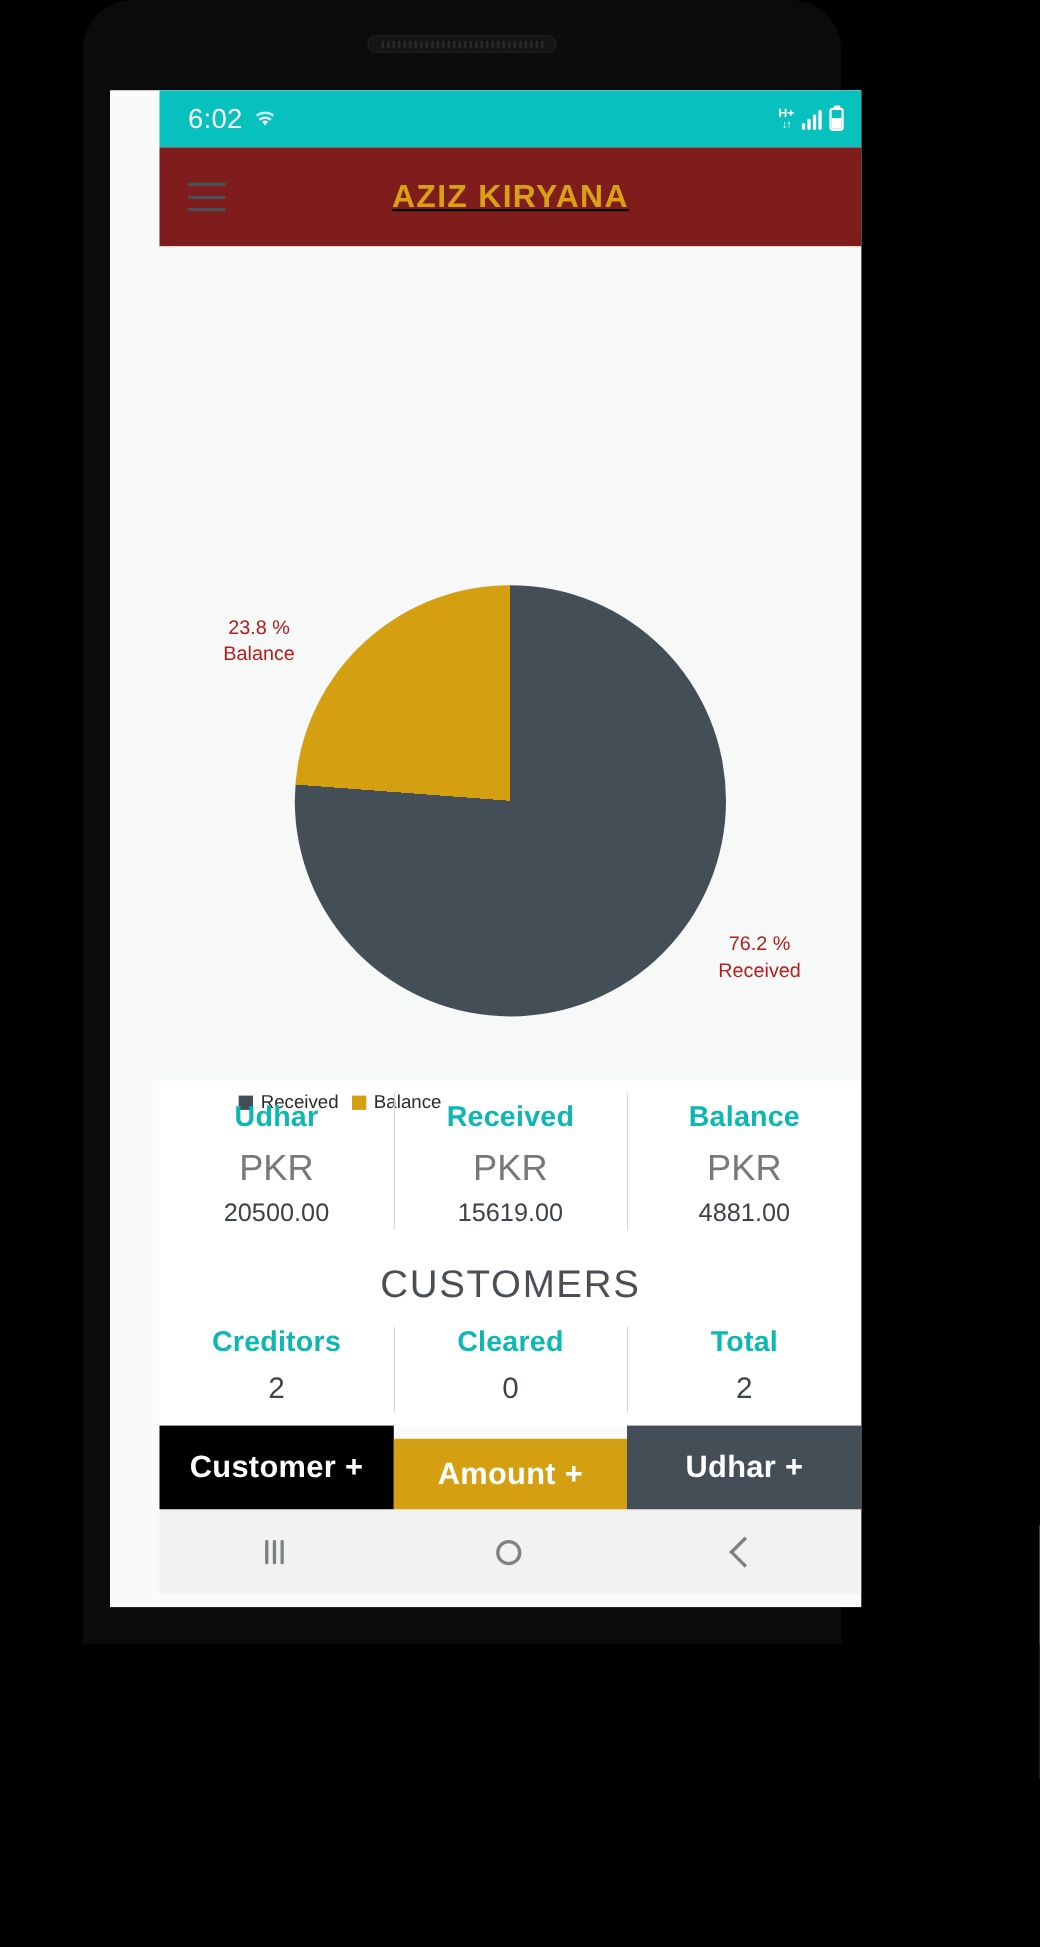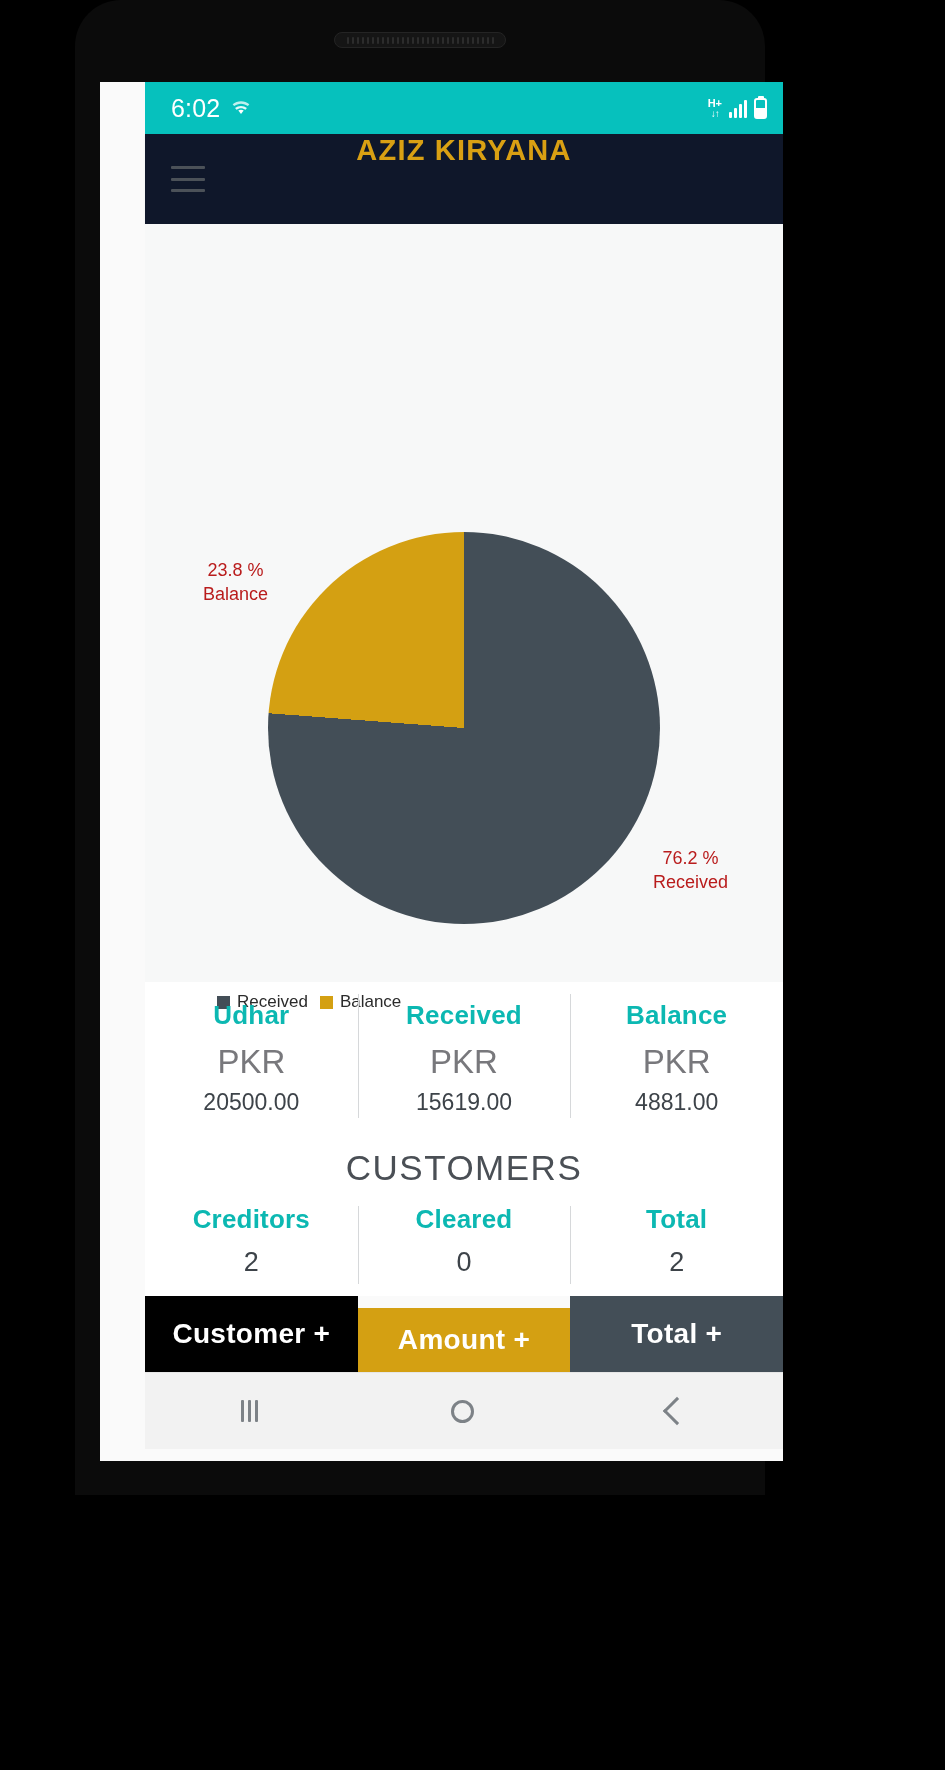--- a/index.html
+++ b/index.html
@@ -155,24 +155,26 @@
     transform: translateX(-50%);
     width: 6px;
     height: 3px;
     background: #ffffff;
     border-radius: 1px;
   }
 
   
   .appbar {
     height: 90px;
-    background: #0f172a;
-    display: flex;
+    background: #7f1d1d;
+    display: flex;
+    align-items: center;
     position: relative;
     box-shadow: 0 1px 2px rgba(0,0,0,0.06);
+    text-decoration: underline;
   }
   .hamburger {
     position: absolute;
     left: 26px;
     top: 50%;
     transform: translateY(-50%);
     width: 34px;
     height: 26px;
     display: flex;
     flex-direction: column;
@@ -501,21 +503,21 @@
       <div class="stat-col">
         <div class="stat-title">Total</div>
         <div class="count-val">2</div>
       </div>
     </div>
   </div>
 
   <div class="actions">
     <div class="action-btn" id="btn-customer" style="background: #000000;">Customer +</div>
     <div class="action-btn" id="btn-amount" style="background: rgb(212, 160, 18); margin-top: 12px;">Amount +</div>
-    <div class="action-btn" id="btn-bill" style="background: rgb(67, 78, 87);">Total +</div>
+    <div class="action-btn" id="btn-bill" style="background: rgb(67, 78, 87);">Udhar +</div>
   </div>
 
   <div class="navbar">
     <span class="nav-recent">
         <i></i>
         <i></i>
         <i></i>
       </span>
     <span class="nav-home"></span>
     <span class="nav-back"></span>

